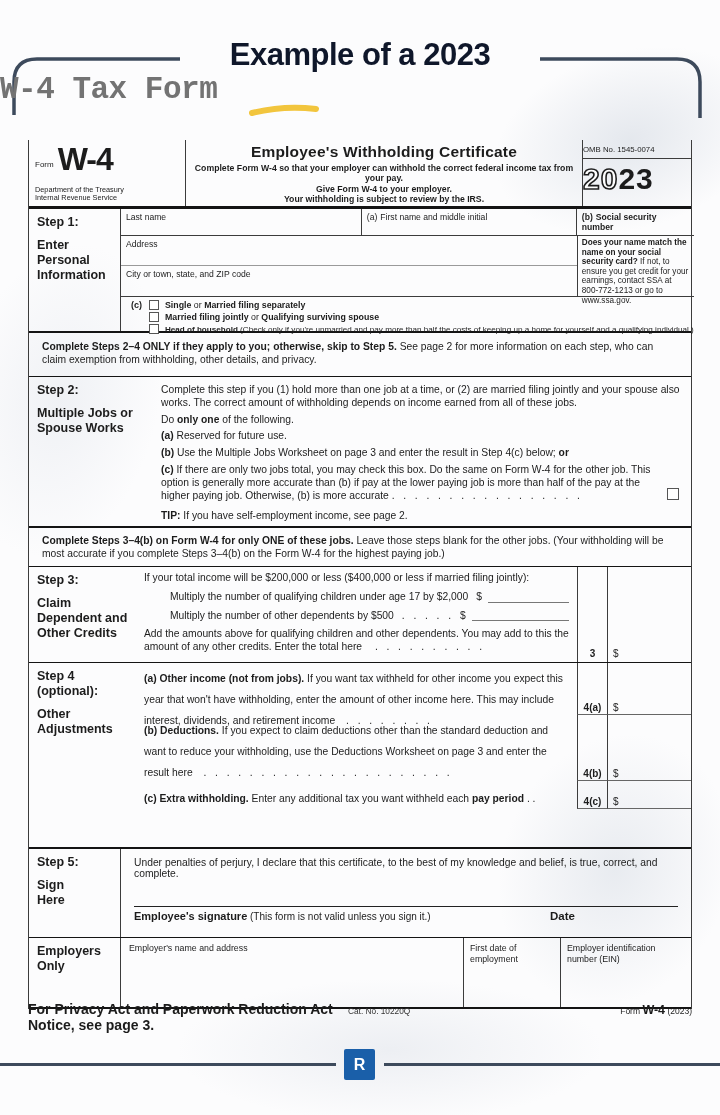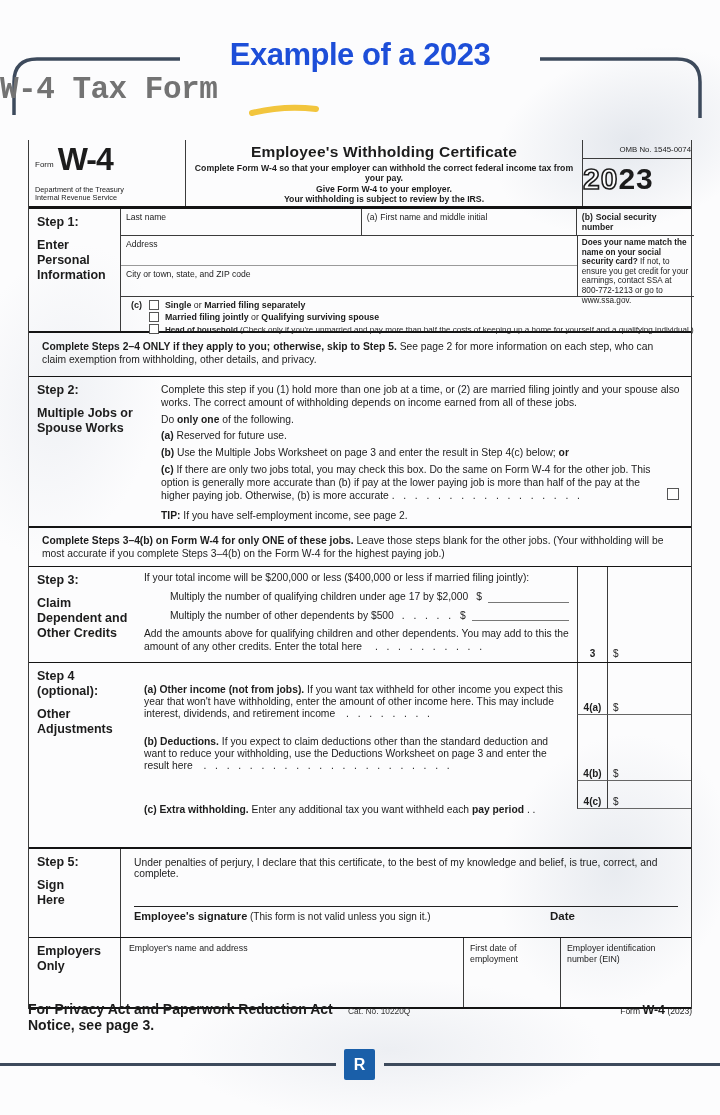--- a/index.html
+++ b/index.html
@@ -19,21 +19,21 @@
     transform:rotate(20deg); }
   #tex3 { left:-40px; top:240px; width:200px; height:320px;
     background:radial-gradient(ellipse at center, rgba(210,216,226,.30), rgba(210,216,226,0) 70%);
     transform:rotate(12deg); }
   #tex4 { left:180px; top:980px; width:420px; height:140px;
     background:radial-gradient(ellipse at center, rgba(208,214,224,.35), rgba(208,214,224,0) 72%); }
 
   
   .decor-svg { position:absolute; left:0; top:0; width:720px; height:135px; }
   .title1 { position:absolute; top:37px; left:0; right:0; text-align:center;
-    font-size:31px; font-weight:bold; letter-spacing:-.5px; color:#1d4ed8; }
+    font-size:31px; font-weight:bold; letter-spacing:-.5px; color:#0f172a; }
   .title2 { position:absolute; top:72px; left:0; right:0; text-align:left;
     font-size:31px; font-weight:bold; letter-spacing:-.5px; color:#737373;font-family:Liberation Mono, monospace; }
   .swoosh { position:absolute; left:249px; top:104px; width:70px; height:12px; }
 
   
   .form { position:absolute; left:28px; top:140px; width:664px;
     border-left:1.2px solid #3c3c3c; border-right:1.2px solid #3c3c3c;
     font-size:10.3px; }
 
   
@@ -41,21 +41,21 @@
   .hd-c1 { width:157px; border-right:1px solid #3c3c3c; padding:5px 6px 3px 6px;
     display:flex; flex-direction:column; justify-content:space-between; }
   .formline { display:flex; align-items:flex-end; }
   .formword { font-size:8px; margin:0 4px 4px 0; }
   .w4big { font-size:32px; font-weight:bold; letter-spacing:-1px; line-height:28px; }
   .dept { font-size:7.3px; line-height:8.6px; }
   .hd-c2 { flex:1; border-right:1px solid #3c3c3c; text-align:center; padding-top:3px; }
   .hd-title { font-size:15.5px; font-weight:bold; letter-spacing:.2px; }
   .hd-sub { font-size:8.7px; font-weight:bold; line-height:10.3px; margin-top:2px; }
   .hd-c3 { width:108px; }
-  .omb { font-size:7.8px; text-align:right; padding-top:5px; height:19px;
+  .omb { font-size:7.8px; text-align:left; padding-top:5px; height:19px;
     border-bottom:1px solid #3c3c3c; }
   .year { font-size:30px; font-weight:bold; line-height:40px; letter-spacing:1px; }
   .yr-outline { color:#fdfdfd; -webkit-text-stroke:1.6px #1c1c1c; }
 
   
   .slabel { padding:6px 8px; font-weight:bold; font-size:12.5px; line-height:15px; flex-shrink:0; }
   .slabel .sub { margin-top:8px; }
   .narrow { max-width:46px; }
 
   
@@ -105,21 +105,21 @@
     justify-content:center; padding-bottom:3px; font-weight:bold; font-size:10px; }
   .raildol { width:84px; border-left:1px solid #3c3c3c; display:flex; align-items:flex-end;
     padding:0 0 3px 5px; font-size:10px; }
 
   
   .s4 { border-top:1px solid #141414; height:185px; display:flex; }
   .s4 .slabel { width:115px; }
   .s4body { flex:1; display:flex; flex-direction:column; }
   .s4row { display:flex; }
   .row-a { height:52px; } .row-b { height:66px; } .row-c { height:28px; }
-  .s4text { flex:1; padding:5px 6px 0 0; line-height:12px;margin-top:16px; }
+  .s4text { flex:1; padding:5px 6px 0 0; line-height:21px; }
   .row-c .s4text { padding-top:7px; }
   .s4num { width:30px; border-left:1px solid #3c3c3c; border-bottom:1.2px solid #666;
     display:flex; align-items:flex-end; justify-content:center; padding-bottom:1px;
     font-weight:bold; font-size:10px; }
   .s4dol { width:84px; border-left:1px solid #3c3c3c; border-bottom:1.2px solid #666;
     display:flex; align-items:flex-end; padding:0 0 1px 5px; font-size:10px; }
 
   
   .s5 { border-top:2.5px solid #141414; height:90px; display:flex; }
   .s5 .slabel { width:92px; border-right:1px solid #3c3c3c; }

